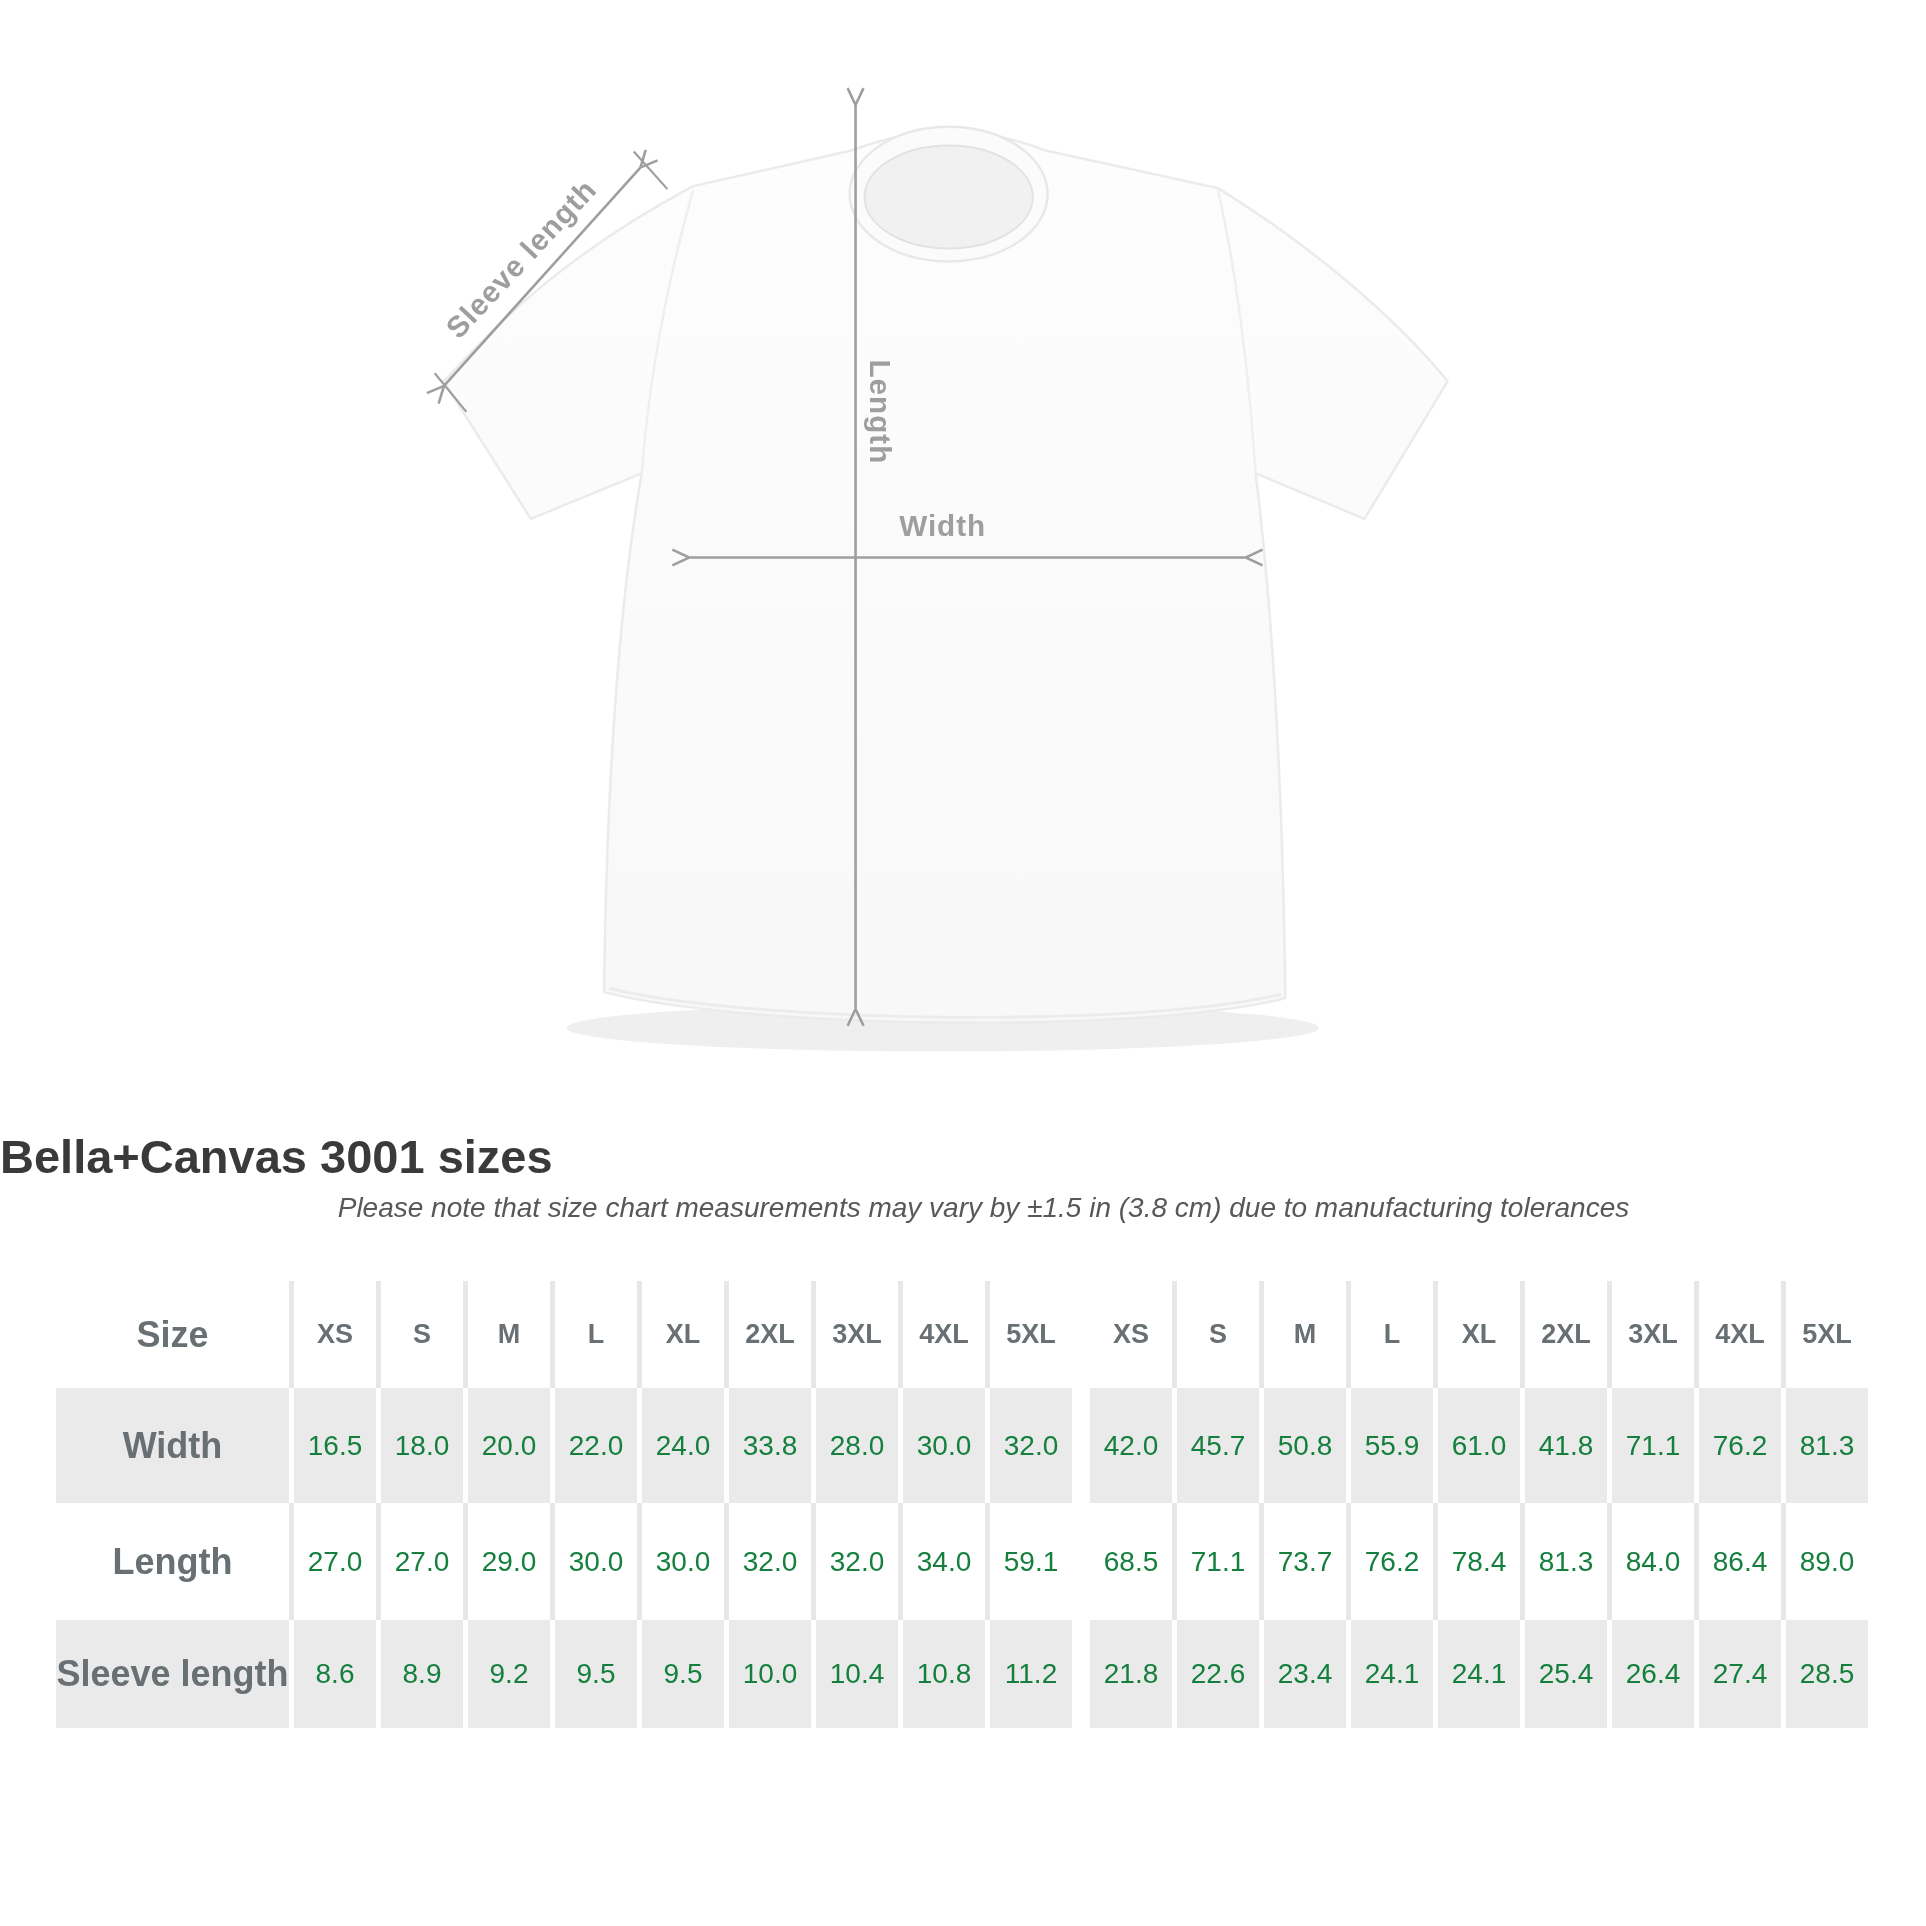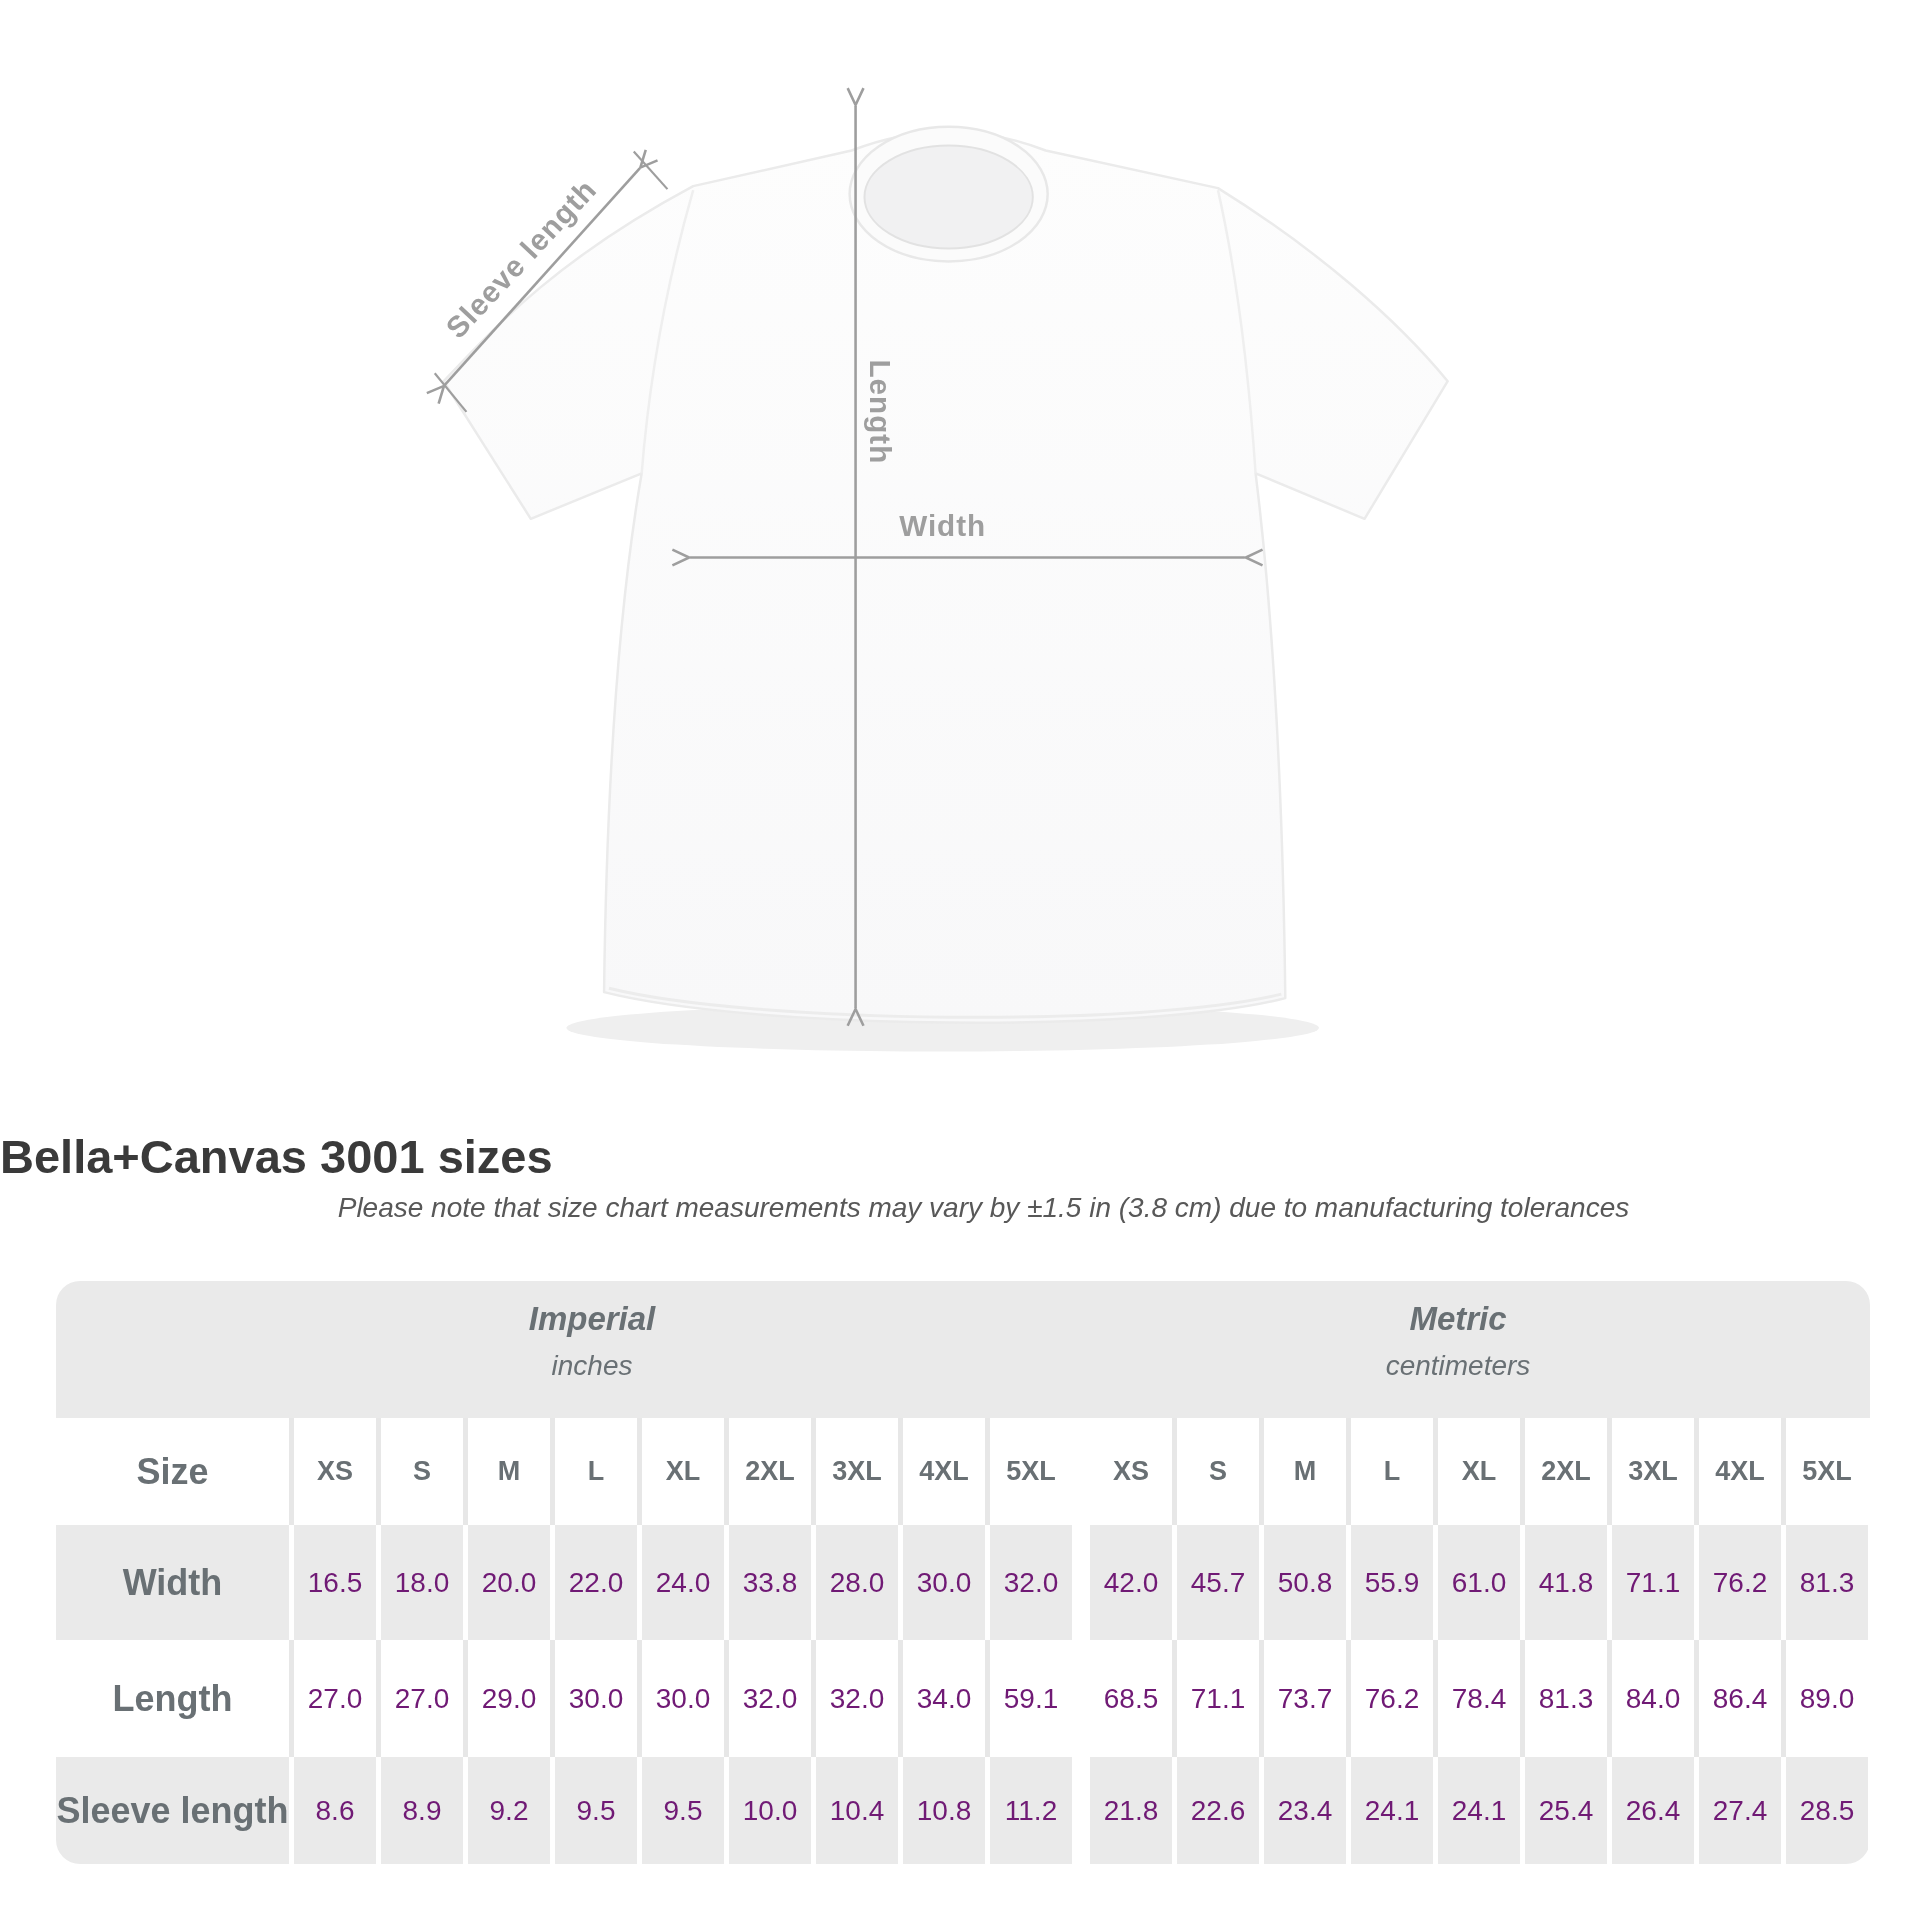--- a/index.html
+++ b/index.html
@@ -31,21 +31,21 @@
   .trow:nth-child(1){height:107px;}
   .trow:nth-child(2){height:115px;}
   .trow:nth-child(3){height:117px;}
   .trow:nth-child(4){height:108px;}
   .cell{display:flex;align-items:center;justify-content:center;box-sizing:border-box;
         border-left:5px solid transparent;}
   .cell:first-child{border-left:none;}
   .cell.group-start{border-left-width:18px;}
   .c-label{font-weight:700;font-size:36px;color:#697074;}
   .c-head{font-weight:700;font-size:27px;color:#697074;}
-  .c-val{font-weight:400;font-size:28px;color:#701a75;}
+  .c-val{font-weight:400;font-size:28px;color:#15803d;}
   .r-head .cell{background:#ffffff;border-left-color:#e7e7e7;}
   .r-head .cell.group-start{border-left-color:#ffffff;}
   .r-gray .cell{background:#eaeaea;border-left-color:#ffffff;}
   .r-gray .cell.group-start{border-left-color:#ffffff;text-align:right;}
   .r-white .cell{background:#ffffff;border-left-color:#e7e7e7;}
   .r-white .cell.group-start{border-left-color:#ffffff;}
 </style>
 </head>
 <body>
 
@@ -95,26 +95,20 @@
     <text x="889" y="416" transform="rotate(90 889 416)" text-anchor="middle" dominant-baseline="central" font-family="Liberation Sans, sans-serif" font-size="30" font-weight="700" letter-spacing="1" fill="#9e9e9e">Length</text>
 
     <line x1="697" y1="563" x2="1257" y2="563" stroke="#9e9e9e" stroke-width="2.6" marker-start="url(#arr)" marker-end="url(#arr)"></line>
     <text x="952" y="541" text-anchor="middle" font-family="Liberation Sans, sans-serif" font-size="30" font-weight="700" letter-spacing="1" fill="#9e9e9e">Width</text>
   </svg>
 
   <div class="page-title">Bella+Canvas 3001 sizes</div>
   <div class="page-subtitle">Please note that size chart measurements may vary by ±1.5 in (3.8 cm) due to manufacturing tolerances</div>
 
   <div class="table-card">
-    <div class="band">
-      <div class="grp grp-name g-imp-name">Imperial</div>
-      <div class="grp grp-unit g-imp-unit">inches</div>
-      <div class="grp grp-name g-met-name">Metric</div>
-      <div class="grp grp-unit g-met-unit">centimeters</div>
-    </div>
     <div id="table-rows">
         <div class="trow r-head">
           <div class="cell c-label">Size</div>
           <div class="cell c-head">XS</div>
           <div class="cell c-head">S</div>
           <div class="cell c-head">M</div>
           <div class="cell c-head">L</div>
           <div class="cell c-head">XL</div>
           <div class="cell c-head">2XL</div>
           <div class="cell c-head">3XL</div>

